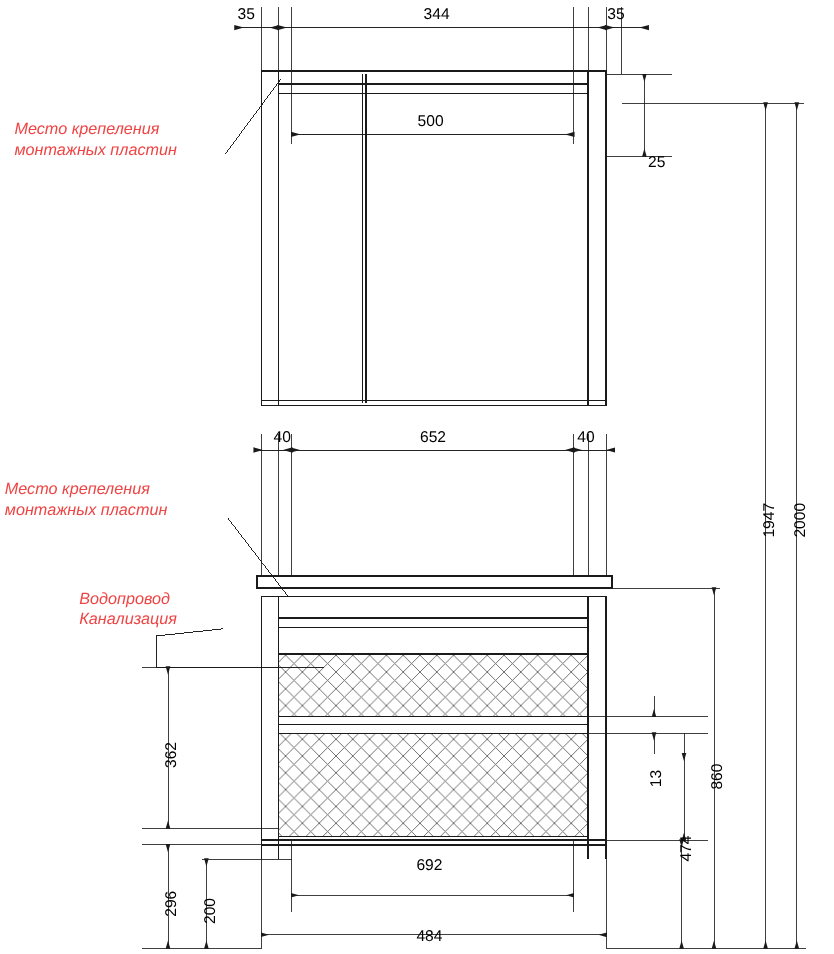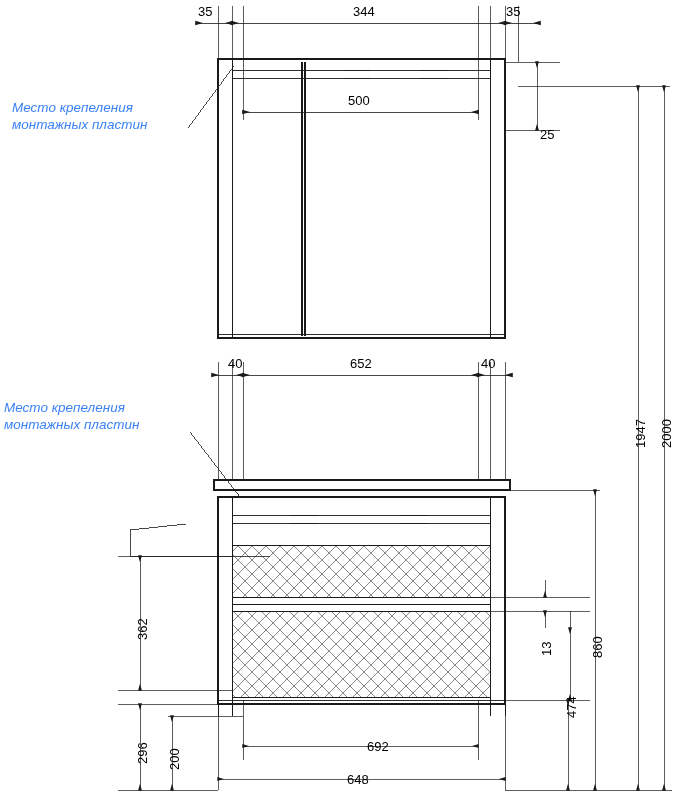--- a/index.html
+++ b/index.html
@@ -32,21 +32,21 @@
   }
   .lbl.vert {
     transform-origin: left top;
     transform: rotate(-90deg);
   }
   .note {
     position: absolute;
     font-family: "Liberation Sans", sans-serif;
     font-size: 13.5px;
     font-style: italic;
-    color: #3b82f6;
+    color: #ef4444;
     white-space: nowrap;
     line-height: 1.25;
   }
 </style>
 </head>
 <body>
 
 <div id="root">
 
   <svg class="drawing" viewBox="0 0 695 795">
@@ -223,37 +223,41 @@
   <div class="note" style="left:12px; top:100px;">
     <div>Место крепеления</div>
     <div>монтажных пластин</div>
   </div>
 
   <div class="note" style="left:4px; top:400px;">
     <div>Место крепеления</div>
     <div>монтажных пластин</div>
   </div>
 
+  <div class="note" style="left:66px; top:491px;">
+    <div>Водопровод</div>
+    <div>Канализация</div>
+  </div>
 
   <div class="lbl" style="left:198px; top:5px;">35</div>
   <div class="lbl" style="left:353px; top:5px;">344</div>
   <div class="lbl" style="left:506px; top:5px;">35</div>
   <div class="lbl" style="left:348px; top:94px;">500</div>
   <div class="lbl" style="left:540px; top:88px;margin-top:40px;">25</div>
 
   <div class="lbl" style="left:228px; top:357px;">40</div>
   <div class="lbl" style="left:350px; top:357px;">652</div>
   <div class="lbl" style="left:481px; top:357px;">40</div>
 
   <div class="lbl vert" style="left:136px; top:640px;">362</div>
   <div class="lbl vert" style="left:136px; top:764px;">296</div>
   <div class="lbl vert" style="left:168px; top:770px;">200</div>
 
-  <div class="lbl" style="left:347px; top:740px;margin-left:20px;">692</div>
-  <div class="lbl" style="left:347px; top:773px;">648</div>
+  <div class="lbl" style="left:347px; top:714px;">692</div>
+  <div class="lbl" style="left:347px; top:773px;">484</div>
 
   <div class="lbl vert" style="left:540px; top:656px;">13</div>
   <div class="lbl vert" style="left:565px; top:718px;">474</div>
   <div class="lbl vert" style="left:591px; top:658px;">860</div>
   <div class="lbl vert" style="left:634px; top:448px;">1947</div>
   <div class="lbl vert" style="left:660px; top:448px;">2000</div>
 
 </div>
 
 </body></html>

